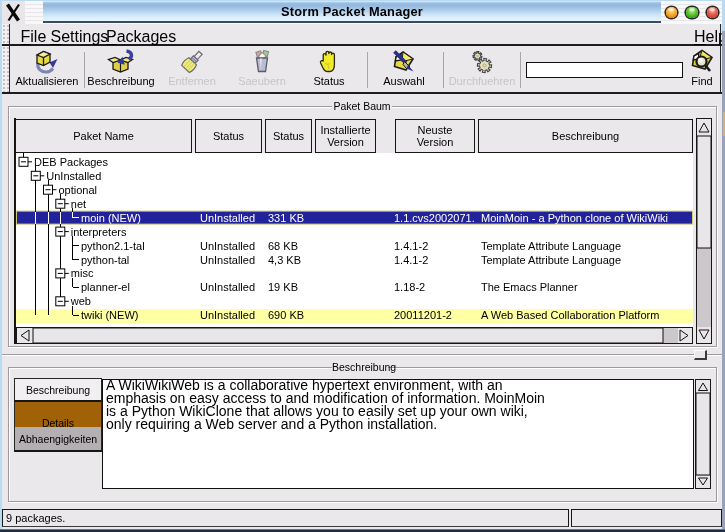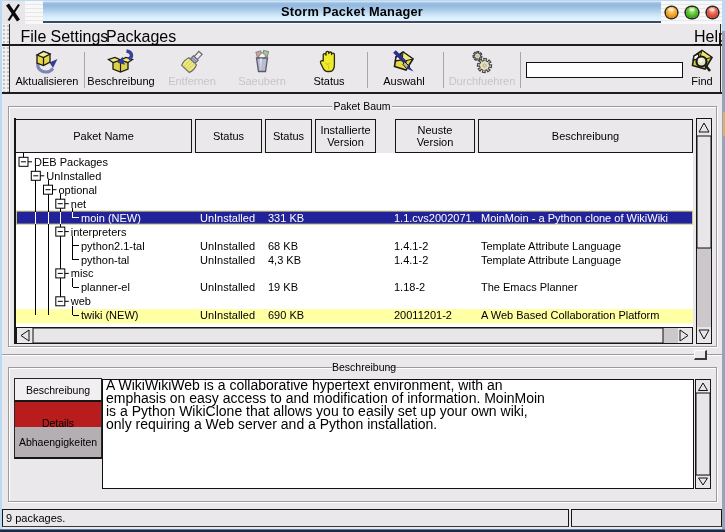--- a/index.html
+++ b/index.html
@@ -283,22 +283,22 @@
 </svg>
 </div>
 
 <div class="abs" style="left:2px;top:354px;width:720px;height:2px;border-top:1px solid #9d999d;border-bottom:1px solid #fff"></div>
 <div class="abs" style="left:694px;top:350px;width:13px;height:10px;background:#ebe8eb;border:1px solid #fff;border-right:2px solid #3a3a3a;border-bottom:2px solid #3a3a3a"></div>
 
 <div class="groove" style="left:8px;top:367px;width:709px;height:135px"></div>
 <div class="abs" style="left:332px;top:360px;width:56px;height:14px;background:#ebe8eb;text-align:center;font-size:10.5px;line-height:14px">Beschreibung</div>
 
 <div class="tab" style="top:378px;height:24px;background:#f2eff2;border-bottom:2px solid #161616">Beschreibung</div>
-<div class="tab" style="top:402px;height:43px;background:#b91c1c;border-top:none;border-bottom:2px solid #b91c1c">Details</div>
-<div class="tab" style="top:427px;height:32px;background:#b3afb3;border-top:none;border-bottom:2px solid #161616">Abhaengigkeiten</div>
+<div class="tab" style="top:402px;height:43px;background:#a16207;border-top:none;border-bottom:2px solid #b91c1c">Details</div>
+<div class="tab" style="top:427px;height:25px;background:#b3afb3;border-top:none;border-bottom:2px solid #161616">Abhaengigkeiten</div>
 
 <div class="abs" style="left:102px;top:379px;width:592px;height:110px;background:#fff;border:1px solid #111"></div>
 <div class="abs" style="left:106px;top:378.8px;width:585px;font-size:14px;line-height:13.1px">A WikiWikiWeb is a collaborative hypertext environment, with an<br>emphasis on easy access to and modification of information. MoinMoin<br>is a Python WikiClone that allows you to easily set up your own wiki,<br>only requiring a Web server and a Python installation.</div>
 
 <div class="sbx" style="left:695px;top:379px;width:16px;height:110px">
 <svg width="14" height="108" viewBox="0 0 14 108">
 <rect x="0" y="0" width="14" height="108" fill="#cbc7cb"></rect>
 <rect x="0" y="0" width="14" height="13" fill="#e9e6e9"></rect>
       <path d="M2.5 10.5 L7 3 L11.5 10.5 Z" fill="#e9e6e9" stroke="#111"></path>
 <rect x="0" y="13" width="14" height="82" fill="#e9e6e9" stroke="#111" stroke-width="1"></rect>

